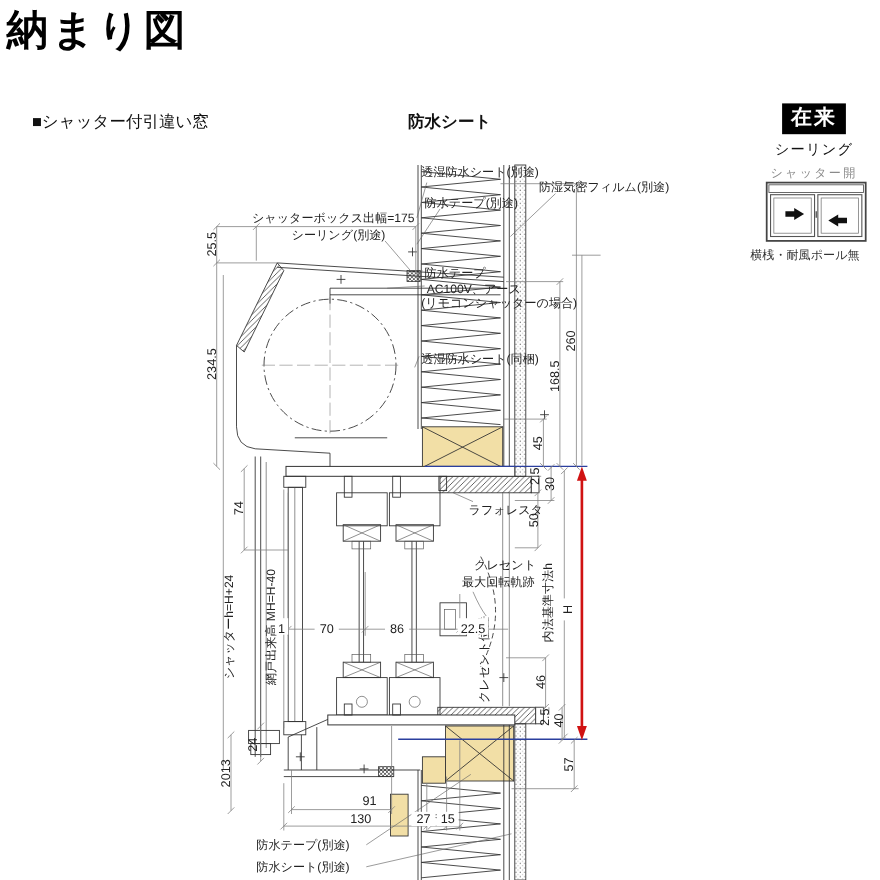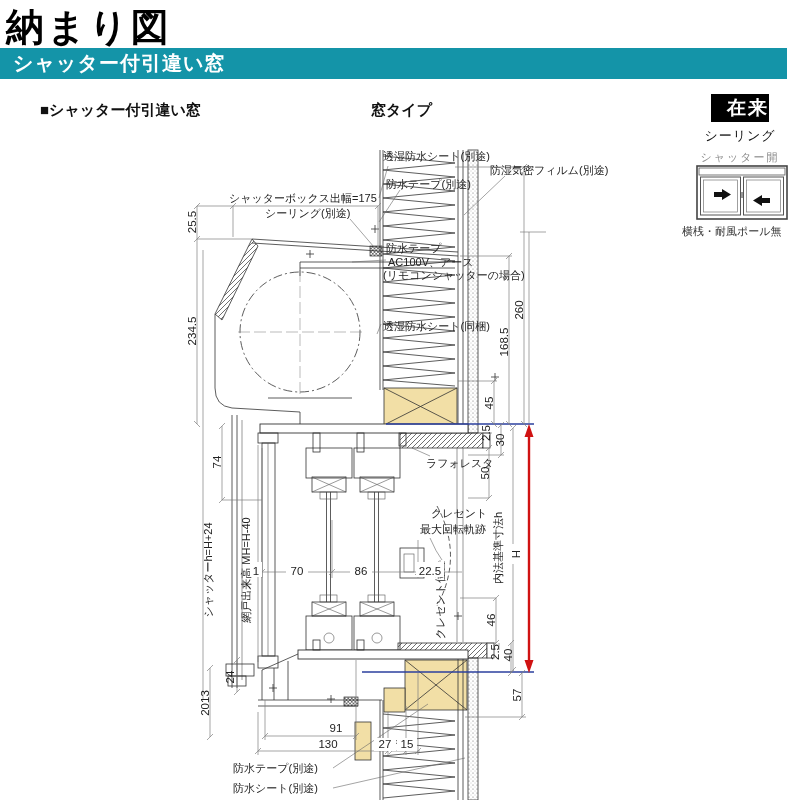--- a/index.html
+++ b/index.html
@@ -2,47 +2,46 @@
 <html><head>
 <meta charset="utf-8">
 <style>
   html,body{margin:0;padding:0;background:#fff;}
   #page{position:relative;width:800px;height:800px;background:#fff;overflow:hidden;
         font-family:"Liberation Sans","DejaVu Sans",sans-serif;color:#111;}
   .abs{position:absolute;}
   #main-title{left:6px;top:2px;font-size:38px;font-weight:900;letter-spacing:3px;color:#000;}
   #header-bar{left:0;top:48px;width:787px;height:31px;background:#1494a8;color:#fff;
               font-size:20px;font-weight:bold;line-height:31px;padding-left:13px;box-sizing:border-box;letter-spacing:1px;}
-  #sec-heading{left:40px;top:101px;font-size:15px;font-weight:bold;text-align:right;}
+  #sec-heading{left:29px;top:101px;font-size:15px;font-weight:normal;text-align:right;}
   #shutter-types{left:214px;top:93px;font-size:14px;font-weight:bold;line-height:16px;}
   #window-type-label{left:371px;top:101px;font-size:15px;font-weight:bold;}
   #frame-type-box{left:437px;top:98px;border:2px solid #000;font-size:14px;font-weight:bold;padding:1px 5px;}
   #construction-box{left:711px;top:94px;width:58px;height:28px;background:#000;color:#fff;
-                    font-size:19px;font-weight:bold;text-align:right;line-height:28px;letter-spacing:2px;}
+                    font-size:19px;font-weight:bold;text-align:center;line-height:28px;letter-spacing:2px;}
   #view-label{left:700px;top:127px;width:80px;text-align:center;font-size:13px;letter-spacing:1px;}
   #shutter-state{left:696px;top:150px;width:88px;text-align:center;font-size:11px;color:#8a8a8a;letter-spacing:2px;}
   #bottom-note{left:682px;top:224px;width:116px;text-align:left;font-size:11px;color:#333;}
   svg{position:absolute;}
   .ann{font-size:11px;fill:#222;}
   .dim{font-size:11.5px;fill:#222;}
   .thin{stroke:#333;stroke-width:0.8;fill:none;}
   .thin2{stroke:#555;stroke-width:0.6;fill:none;}
   .diml{stroke:#808080;stroke-width:0.7;fill:none;}
   .lead{stroke:#666;stroke-width:0.6;fill:none;}
 </style>
 </head>
 <body>
 
 <div id="page">
 
   <div id="main-title" class="abs">納まり図</div>
-  <div id="header-bar" class="abs">シャッター付引違い窓</div>
 
   <div id="sec-heading" class="abs">■シャッター付引違い窓</div>
-  <div id="window-type-label" class="abs">窓タイプ</div>
+  <div id="window-type-label" class="abs">防水シート</div>
 
   <div id="construction-box" class="abs">在来</div>
   <div id="view-label" class="abs">シーリング</div>
   <div id="shutter-state" class="abs">シャッター開</div>
 
   <svg width="100" height="60" viewBox="0 0 100 60" style="left:694px;top:164px">
     <rect x="3" y="2" width="90" height="53" fill="#fff" stroke="#444" stroke-width="1.6"></rect>
     <rect x="5" y="4" width="86" height="7" fill="#fff" stroke="#555" stroke-width="0.8"></rect>
     <rect x="6.5" y="13" width="40" height="38" fill="#fff" stroke="#555" stroke-width="1"></rect>
     <rect x="9.5" y="16" width="34" height="32" fill="#fff" stroke="#777" stroke-width="0.7"></rect>

